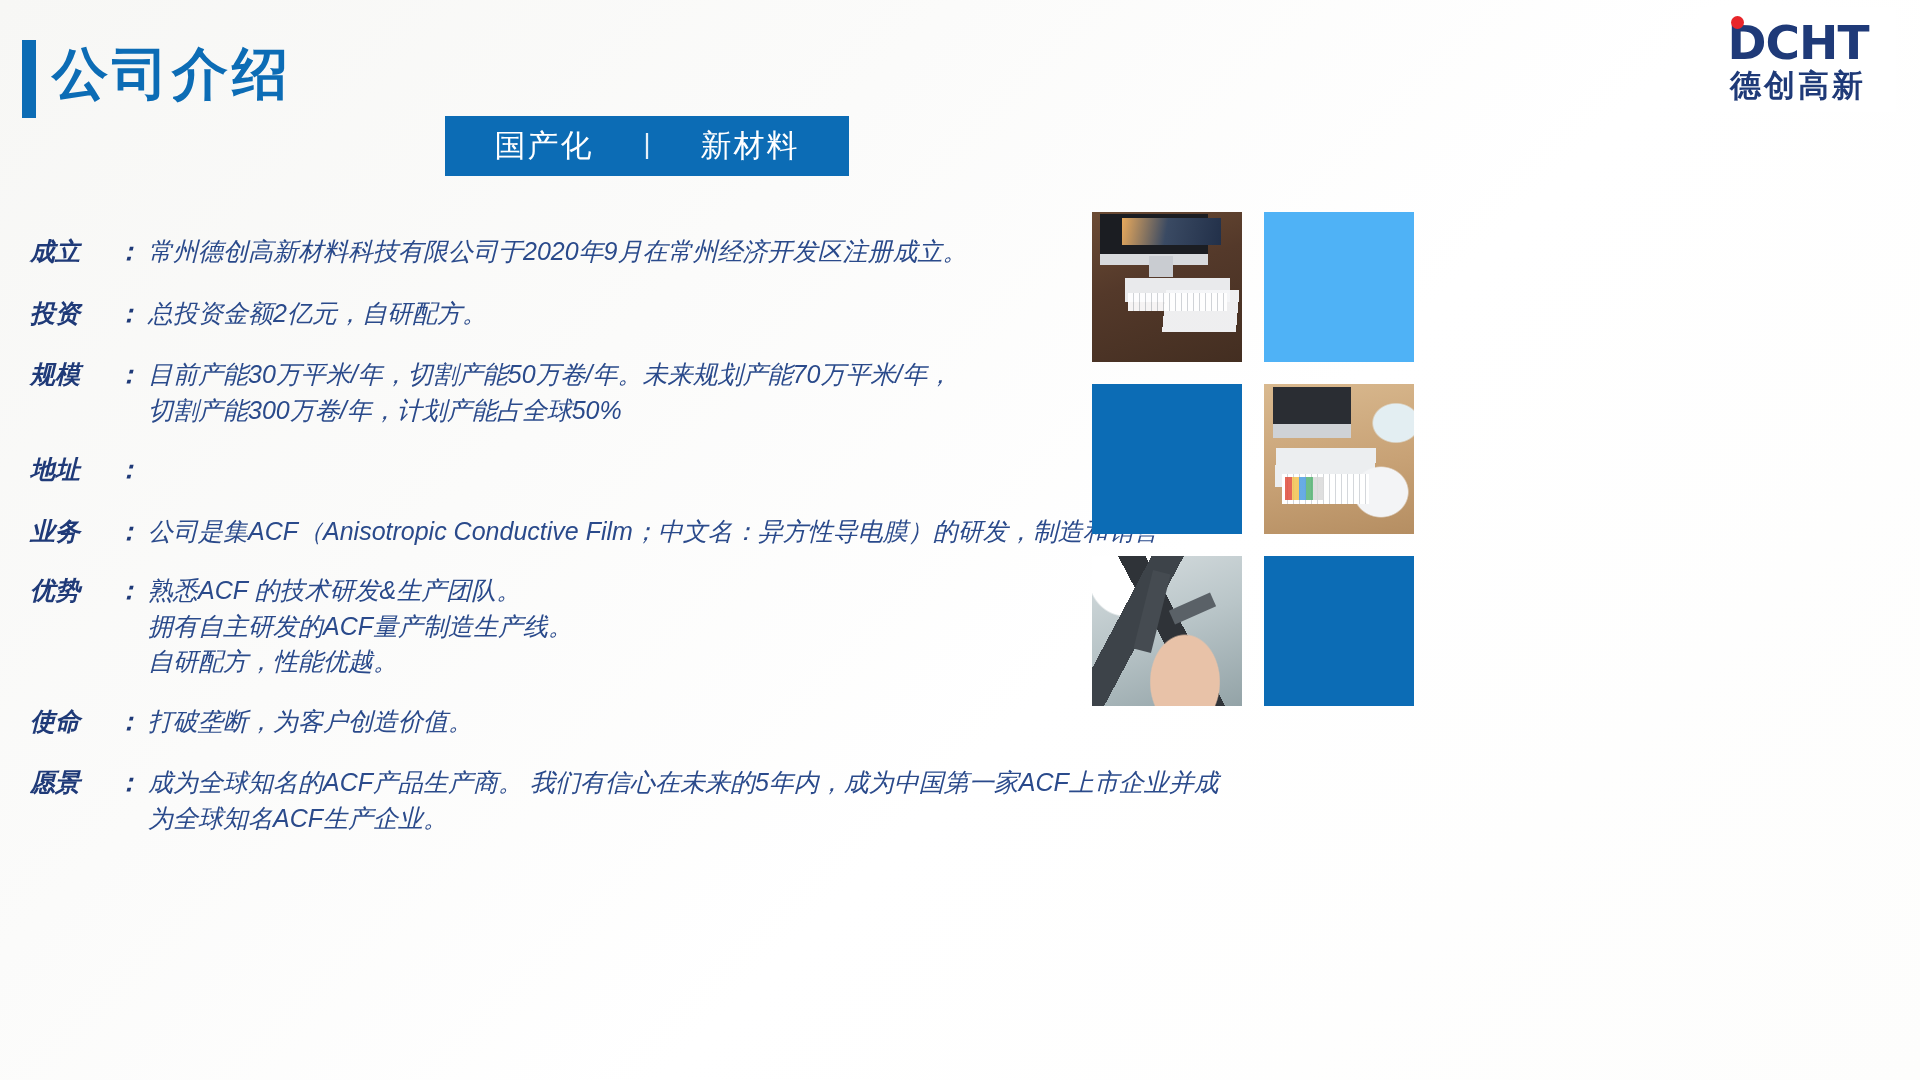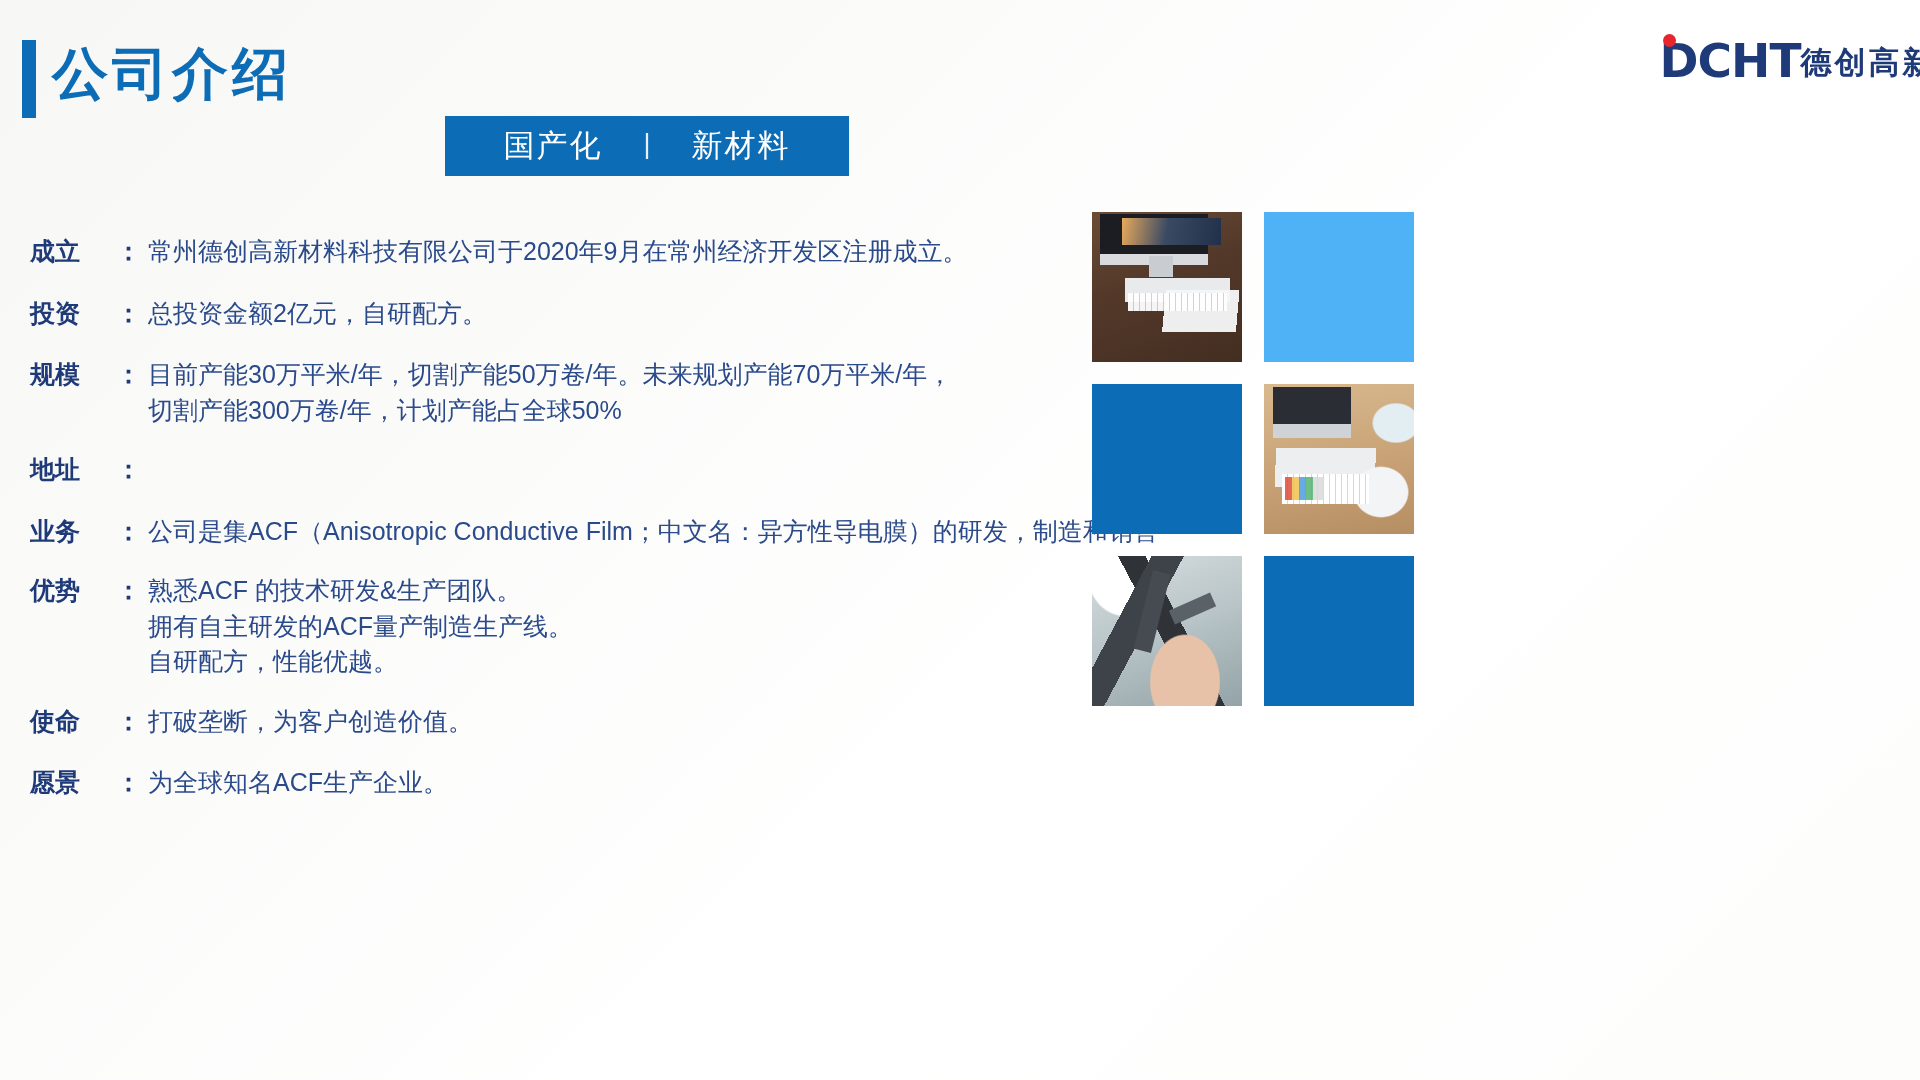--- a/index.html
+++ b/index.html
@@ -46,21 +46,21 @@
 
   
   .logo {
     position: absolute;
     right: 24px;
     top: 8px;
     width: 196px;
     height: 104px;
     background: #ffffff;
     display: flex;
-    flex-direction: row;
+    flex-direction: column;
     align-items: center;
     justify-content: center;
     padding: 4px 6px;
     box-sizing: border-box;
   }
   .logo-mark {
     position: relative;
     display: block;
     line-height: 1;
   }
@@ -95,21 +95,21 @@
   .banner {
     position: absolute;
     left: 445px;
     top: 116px;
     width: 404px;
     height: 60px;
     background: #0c6cb5;
     display: flex;
     align-items: center;
     justify-content: center;
-    gap: 7px;
+    gap: 16px;
   }
   .banner-text {
     color: #ffffff;
     font-size: 31px;
     letter-spacing: 2px;
     white-space: nowrap;
   }
   .banner-sep {
     color: #ffffff;
     font-size: 27px;
@@ -122,20 +122,21 @@
   .content {
     position: absolute;
     left: 30px;
     top: 234px;
     width: 1060px;
   }
   .row {
     display: flex;
     align-items: flex-start;
     margin-bottom: 26px;
+    font-style: italic;
   }
   .row-label {
     flex: 0 0 auto;
     min-width: 86px;
     font-size: 25px;
     font-weight: bold;
     color: #1f3a78;
     white-space: nowrap;
     line-height: 1.42;
   }
@@ -359,20 +360,21 @@
         <div class="row-label">使命</div>
         <div class="row-colon">：</div>
         <div class="row-body">
           <span class="line">打破垄断，为客户创造价值。</span>
         </div>
       </div>
       <div class="row multi">
         <div class="row-label">愿景</div>
         <div class="row-colon">：</div>
         <div class="row-body">
+          <span class="line">成为全球知名的ACF产品生产商。 我们有信心在未来的5年内，成为中国第一家ACF上市企业并成</span>
           <span class="line">为全球知名ACF生产企业。</span>
         </div>
       </div>
     </div>
 
   <div class="grid">
       <div class="cell photo-desk"></div>
       <div class="cell solid-lightblue" style="background: rgb(79, 178, 246);"></div>
       <div class="cell solid-blue" style="background: rgb(12, 108, 181);"></div>
       <div class="cell photo-bright"></div>

